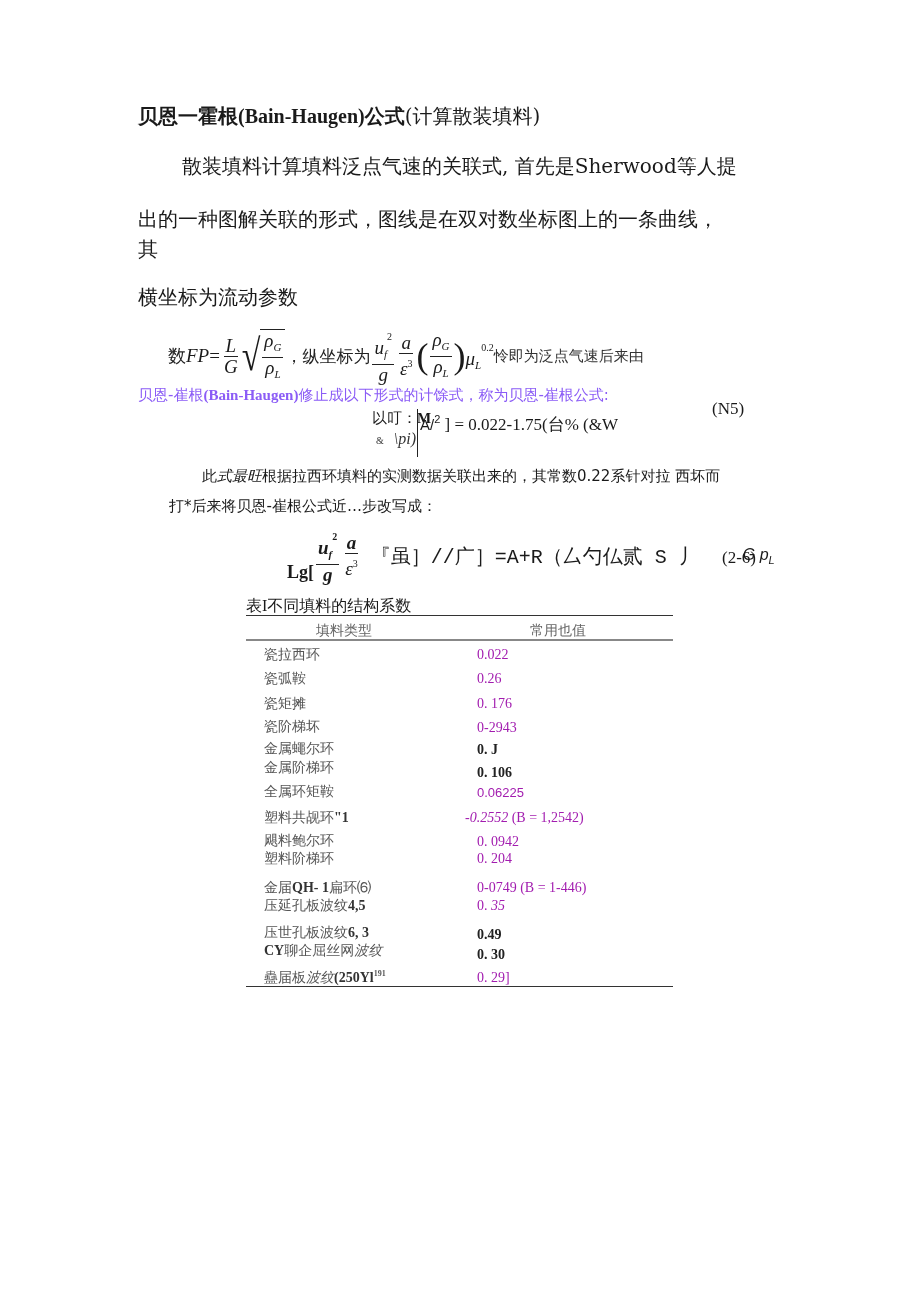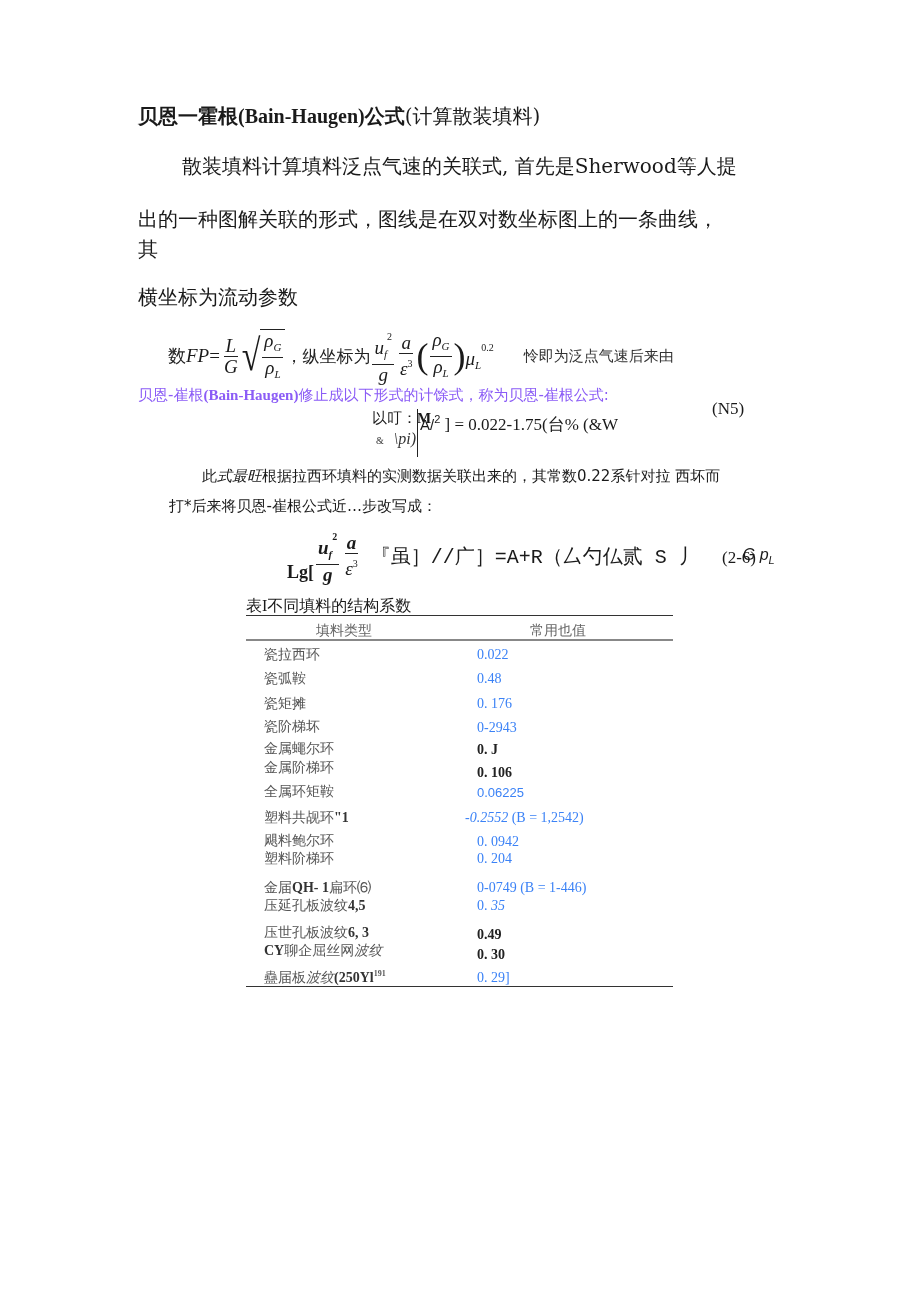--- a/index.html
+++ b/index.html
@@ -20,21 +20,21 @@
   .frac { display:inline-flex; flex-direction:column; align-items:center; margin:0 2px; vertical-align:middle; }
   .frac .num { border-bottom:1px solid #222; padding:0 2px; line-height:20px; }
   .frac .den { line-height:20px; padding:0 2px; }
   .sqrt { display:inline-flex; align-items:center; }
   .sqrt .rad { font-size:34px; font-style:normal; line-height:1; transform:scaleY(1.3); }
   .sqrt .under { border-top:1px solid #222; padding-top:1px; }
   .paren { font-size:36px; font-style:normal; line-height:1; }
   .sub { font-size:11px; vertical-align:-4px; }
   .sup { font-size:10px; vertical-align:14px; font-style:normal; }
   .cjk-small { font-family:"DejaVu Sans",sans-serif; font-size:15px; color:#333; }
-  .f1 .note { margin-left:30px; }
+  .f1 .note { }
   
   .p5 { left:138px; top:386px; font-size:15px; font-family:"DejaVu Sans",sans-serif; color:#8b5cf6; }
   .p5 b { font-family:"Liberation Serif",serif; font-size:15px; }
   
   .f2a { left:372px; top:409px; font-size:15px; font-family:"DejaVu Sans",sans-serif; }
   .f2a b { font-family:"Liberation Serif",serif; }
   .f2b { left:376px; top:430px; font-size:16px; font-family:"Liberation Serif",serif; font-style:italic; color:#333; }
   .f2b small { font-size:10px; font-style:normal; margin-right:10px; }
   .vbar { left:417px; top:409px; width:1px; height:48px; background:#222; }
   .f2c { left:420px; top:413px; font-size:17px; font-family:"Liberation Serif",serif; }
@@ -50,21 +50,21 @@
   .f3 .rest { font-family:Liberation Mono, monospace; font-size:20px; margin-left:9px; }
   .f3 .gp { font-family:"Liberation Sans",sans-serif; font-style:italic; font-size:16px; margin-left:44px; }
   .f3num { left:722px; top:548px; font-size:17px; font-family:"Liberation Serif",serif; }
   
   .tcap { left:246px; top:596px; font-size:16px; font-family:"DejaVu Sans",sans-serif; }
   .tcap .latin { font-family:"Liberation Serif",serif; }
   .rule { position:absolute; left:246px; width:427px; height:1px; background:#333; }
   .rule.dbl { height:2px; background:#888; }
   .th { font-size:14px; color:#666; font-family:"DejaVu Sans",sans-serif; }
   .td { font-size:14px; color:#555; font-family:"DejaVu Sans",sans-serif; }
-  .tv { font-size:14px; color:#3b82f6; font-family:"Liberation Serif",serif; }
+  .tv { font-size:14px; color:#a21caf; font-family:"Liberation Serif",serif; }
   .tv.bold { font-weight:bold; color:#222; }
   .tv i { font-style:italic; }
   .td b { font-family:"Liberation Serif",serif; color:#333; }
   .td i { font-style:italic; }
 </style>
 </head>
 <body>
 
 <div class="abs title">
   <span>贝恩一霍根</span><span class="latin">(Bain-Haugen)</span><span>公式</span><span class="light">(计算散装填料)</span>
@@ -153,21 +153,21 @@
 </div>
 <div class="rule" style="top:615px"></div>
 <div class="abs th" style="left:316px;top:622px">填料类型</div>
 <div class="abs th" style="left:530px;top:622px">常用也值</div>
 <div class="rule dbl" style="top:639px"></div>
 
 <div class="abs td" style="left:264px;top:646px">瓷拉西环</div>
 <div class="abs tv" style="left:477px;top:647px">0.022</div>
 
 <div class="abs td" style="left:264px;top:670px">瓷弧鞍</div>
-<div class="abs tv" style="left:477px;top:671px">0.48</div>
+<div class="abs tv" style="left:477px;top:671px">0.26</div>
 
 <div class="abs td" style="left:264px;top:695px">瓷矩摊</div>
 <div class="abs tv" style="left:477px;top:696px">0. 176</div>
 
 <div class="abs td" style="left:264px;top:718px">瓷阶梯坏</div>
 <div class="abs tv" style="left:477px;top:720px">0-2943</div>
 
 <div class="abs td" style="left:264px;top:740px">金属蠅尔环</div>
 <div class="abs tv bold" style="left:477px;top:742px">0. J</div>
 

